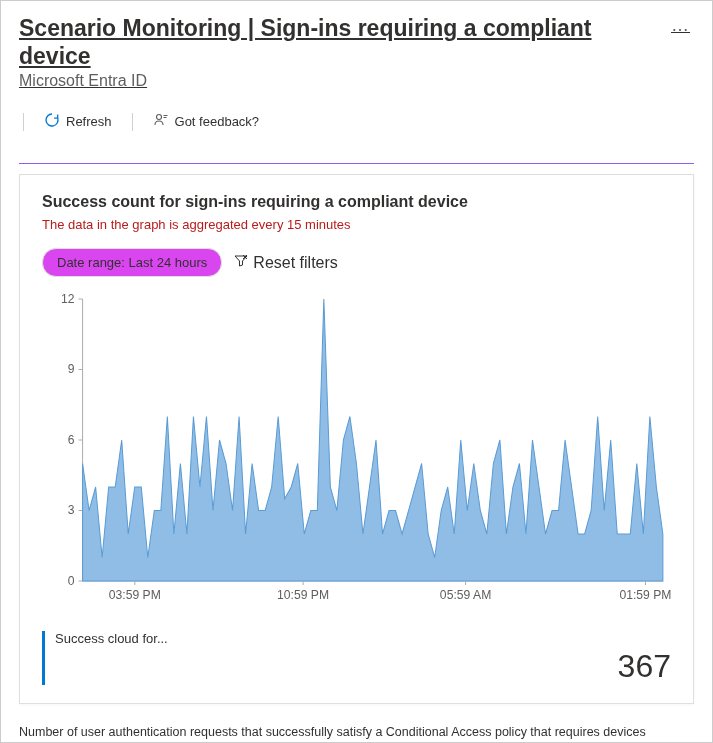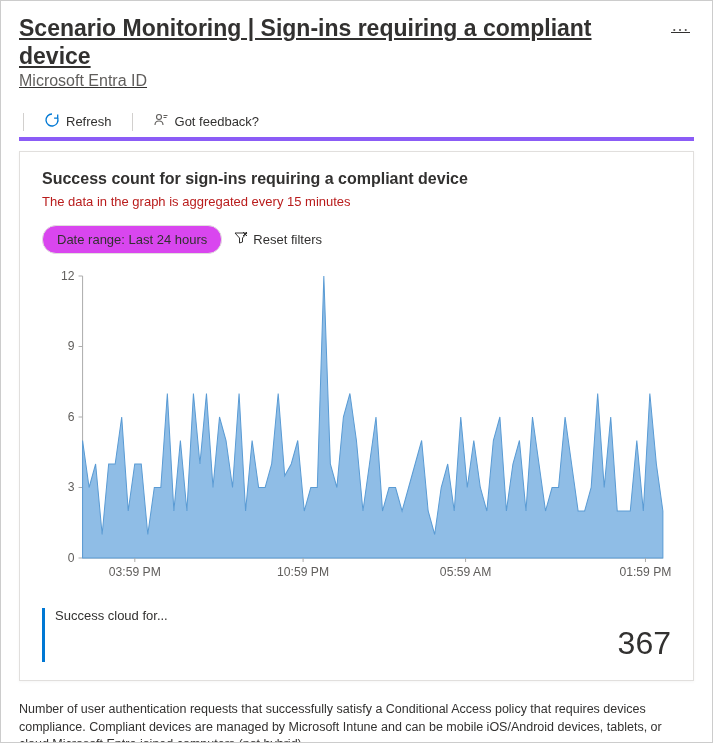--- a/index.html
+++ b/index.html
@@ -14,22 +14,22 @@
       overflow: hidden;
     }
     .header { display: flex; justify-content: space-between; align-items: flex-start; text-decoration: underline; }
     .title { font-size: 23px; font-weight: 600; line-height: 1.2; }
     .subtitle { font-size: 16px; color: #605e5c; margin-top: 2px; }
     .more-icon { font-size: 18px; color: #605e5c; padding: 0 4px; cursor: pointer; letter-spacing: 1px; }
     .toolbar {
       display: flex;
       align-items: center;
       margin-top: 18px;
-      padding-bottom: 2px;
-      border-bottom: 4px solid #8b5cf6;
+      padding-bottom: 28px;
+      border-bottom: 1px solid #8b5cf6;
       gap: 6px;
     }
     .tool-btn {
       display: flex;
       align-items: center;
       gap: 6px;
       padding: 4px 10px;
       font-size: 13px;
       color: #323130;
       cursor: pointer;
@@ -52,21 +52,21 @@
       border-radius: 14px;
       padding: 6px 14px;
       font-size: 13px;
       border: 1px solid #e1dfdd;
       cursor: pointer;
     }
     .reset-btn {
       display: flex;
       align-items: center;
       gap: 5px;
-      font-size: 13px;
+      font-size: 16px;
       color: #323130;
       cursor: pointer;
       background: none;
       border: none;
     }
     .reset-btn svg { width: 14px; height: 14px; }
     .chart-wrap { margin-top: 14px; }
     .chart-svg { width: 100%; height: 320px; display: block; }
     .kpi {
       margin-top: 20px;

